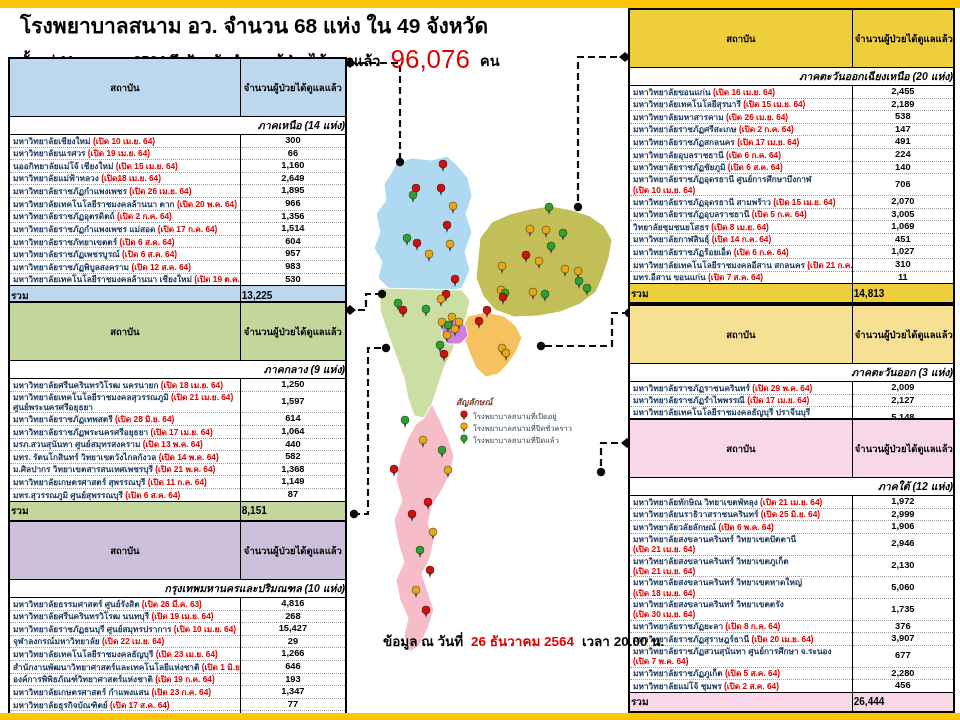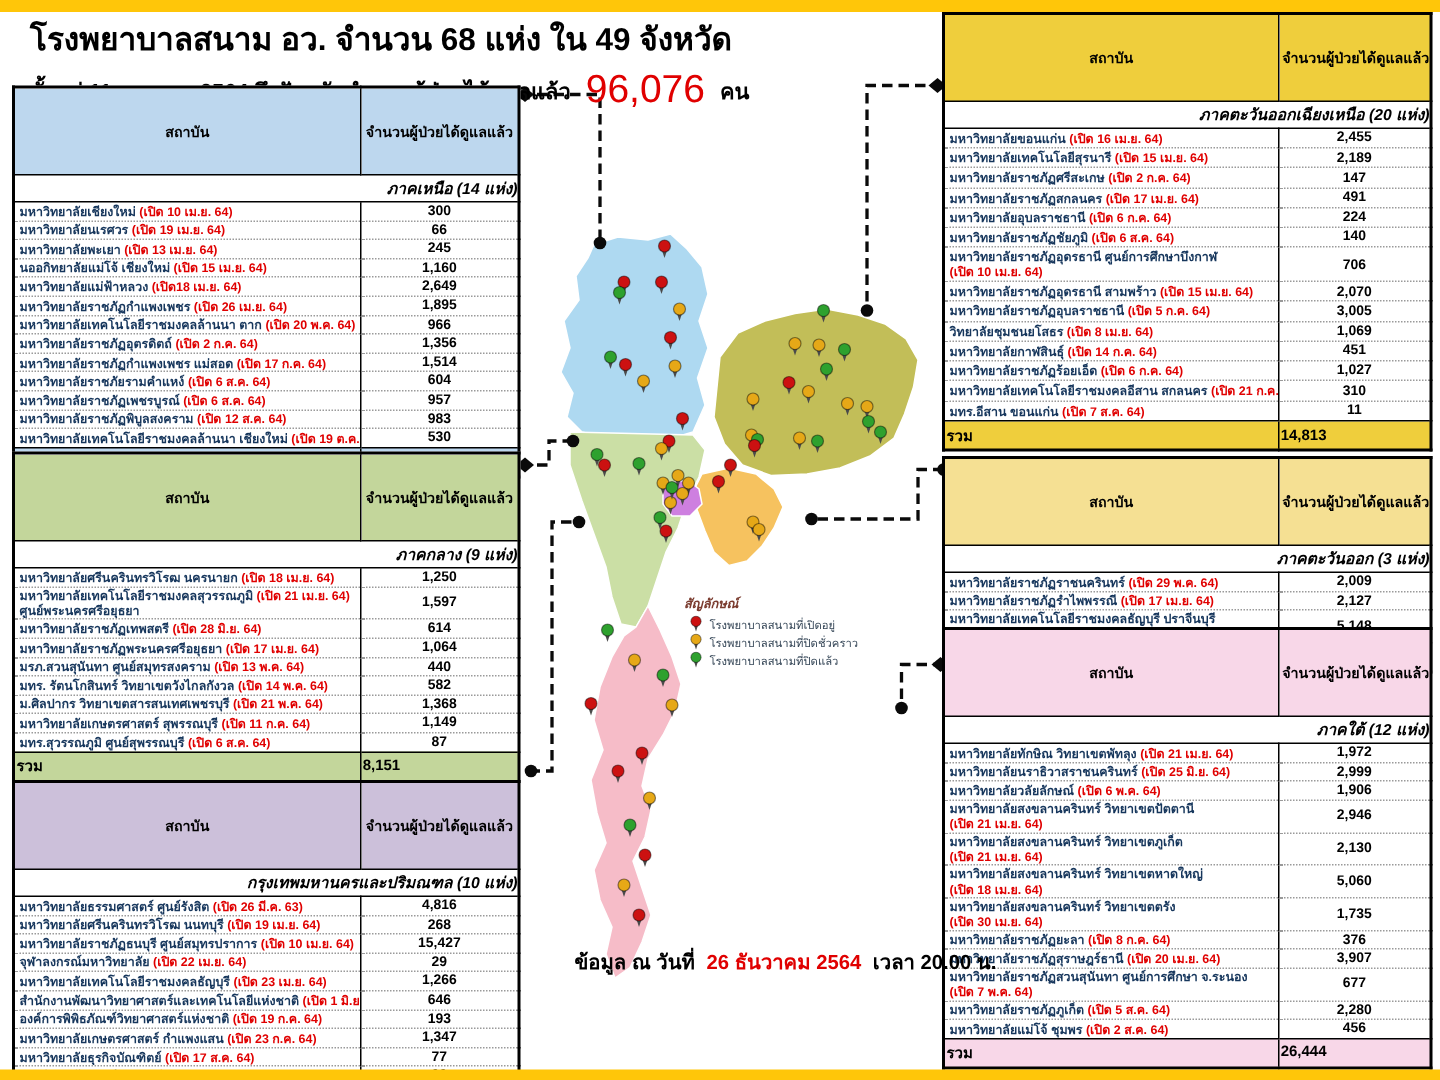--- a/index.html
+++ b/index.html
@@ -338,24 +338,20 @@
         </tr>
         <tr class="row">
           <td><span class="name">มหาวิทยาลัยเชียงใหม่</span> <span class="date">(เปิด 10 เม.ย. 64)</span></td>
           <td class="val">300</td>
         </tr>
         <tr class="row">
           <td><span class="name">มหาวิทยาลัยนเรศวร</span> <span class="date">(เปิด 19 เม.ย. 64)</span></td>
           <td class="val">66</td>
         </tr>
         <tr class="row">
-          <td><span class="name">มหาวิทยาลัยพะเยา</span> <span class="date">(เปิด 13 เม.ย. 64)</span></td>
-          <td class="val">245</td>
-        </tr>
-        <tr class="row">
           <td><span class="name">นออกิทยาลัยแม่โจ้ เชียงใหม่</span> <span class="date">(เปิด 15 เม.ย. 64)</span></td>
           <td class="val">1,160</td>
         </tr>
         <tr class="row">
           <td><span class="name">มหาวิทยาลัยแม่ฟ้าหลวง</span> <span class="date">(เปิด18 เม.ย. 64)</span></td>
           <td class="val">2,649</td>
         </tr>
         <tr class="row">
           <td><span class="name">มหาวิทยาลัยราชภัฏกำแพงเพชร</span> <span class="date">(เปิด 26 เม.ย. 64)</span></td>
           <td class="val">1,895</td>
@@ -366,21 +362,21 @@
         </tr>
         <tr class="row">
           <td><span class="name">มหาวิทยาลัยราชภัฏอุตรดิตถ์</span> <span class="date">(เปิด 2 ก.ค. 64)</span></td>
           <td class="val">1,356</td>
         </tr>
         <tr class="row">
           <td><span class="name">มหาวิทยาลัยราชภัฏกำแพงเพชร แม่สอด</span> <span class="date">(เปิด 17 ก.ค. 64)</span></td>
           <td class="val">1,514</td>
         </tr>
         <tr class="row">
-          <td><span class="name">มหาวิทยาลัยราชภัยรามคำแหง์</span> <span class="date">(เปิด 6 ส.ค. 64)</span></td>
+          <td><span class="name">มหาวิทยาลัยราชภัทยาเขตตร์</span> <span class="date">(เปิด 6 ส.ค. 64)</span></td>
           <td class="val">604</td>
         </tr>
         <tr class="row">
           <td><span class="name">มหาวิทยาลัยราชภัฏเพชรบูรณ์</span> <span class="date">(เปิด 6 ส.ค. 64)</span></td>
           <td class="val">957</td>
         </tr>
         <tr class="row">
           <td><span class="name">มหาวิทยาลัยราชภัฏพิบูลสงคราม</span> <span class="date">(เปิด 12 ส.ค. 64)</span></td>
           <td class="val">983</td>
         </tr>
@@ -515,20 +511,24 @@
         <tr class="sec">
           <td colspan="2">ภาคตะวันออกเฉียงเหนือ  (20 แห่ง)</td>
         </tr>
         <tr class="row">
           <td><span class="name">มหาวิทยาลัยขอนแก่น</span> <span class="date">(เปิด 16 เม.ย. 64)</span></td>
           <td class="val">2,455</td>
         </tr>
         <tr class="row">
           <td><span class="name">มหาวิทยาลัยเทคโนโลยีสุรนารี</span> <span class="date">(เปิด 15 เม.ย. 64)</span></td>
           <td class="val">2,189</td>
+        </tr>
+        <tr class="row">
+          <td><span class="name">มหาวิทยาลัยมหาสารคาม</span> <span class="date">(เปิด 26 เม.ย. 64)</span></td>
+          <td class="val">538</td>
         </tr>
         <tr class="row">
           <td><span class="name">มหาวิทยาลัยราชภัฏศรีสะเกษ</span> <span class="date">(เปิด 2 ก.ค. 64)</span></td>
           <td class="val">147</td>
         </tr>
         <tr class="row">
           <td><span class="name">มหาวิทยาลัยราชภัฏสกลนคร</span> <span class="date">(เปิด 17 เม.ย. 64)</span></td>
           <td class="val">491</td>
         </tr>
         <tr class="row">

